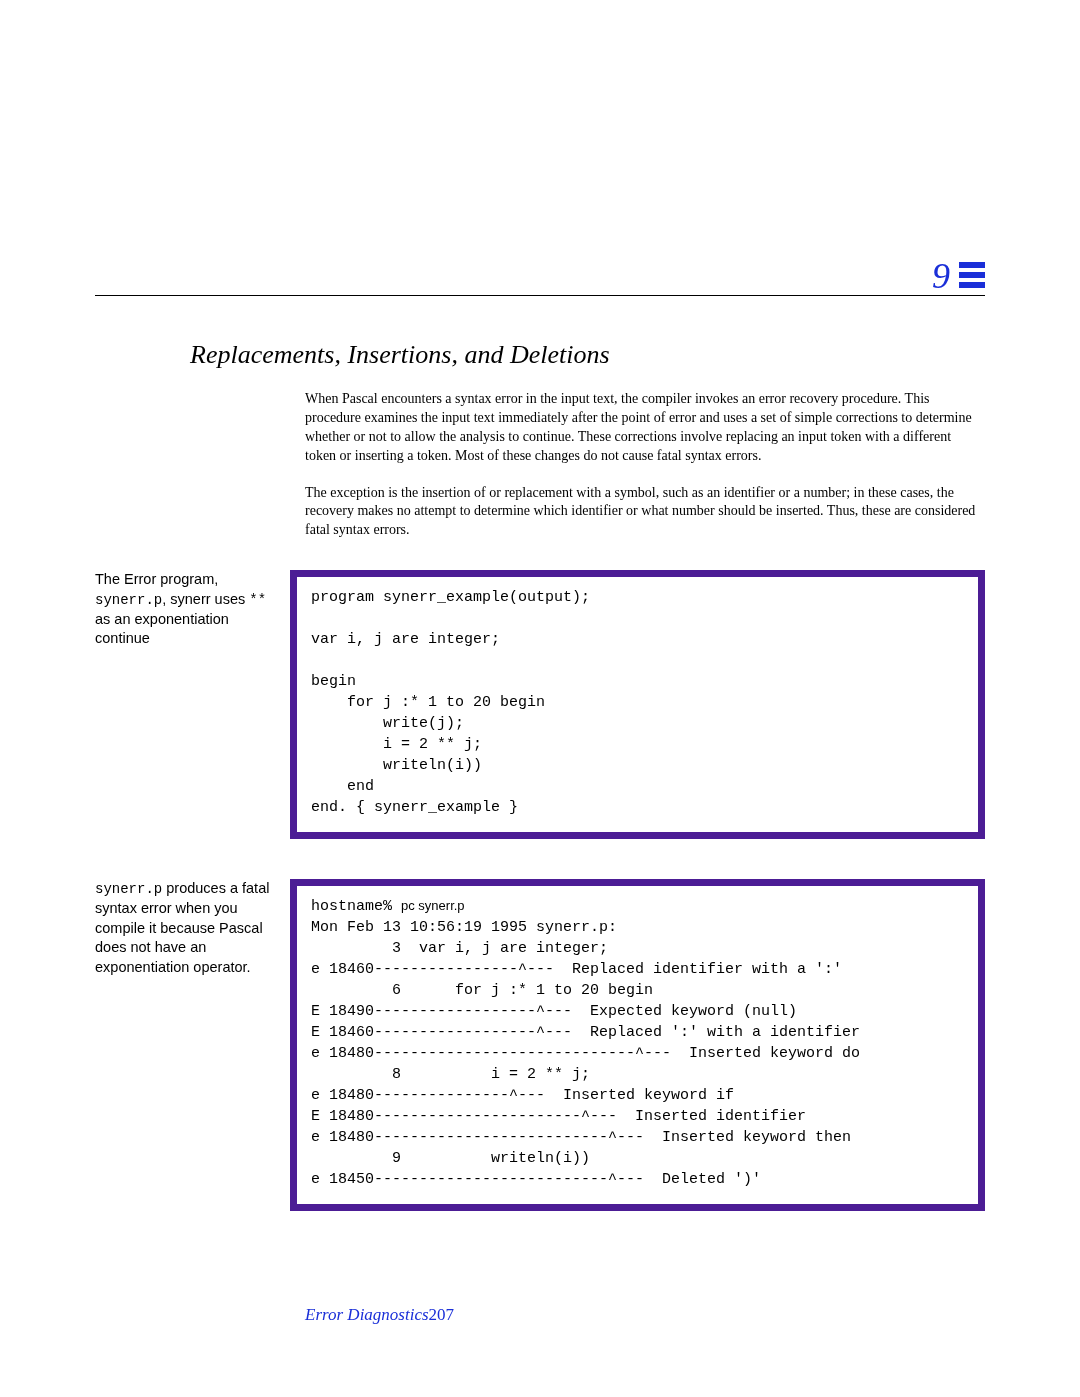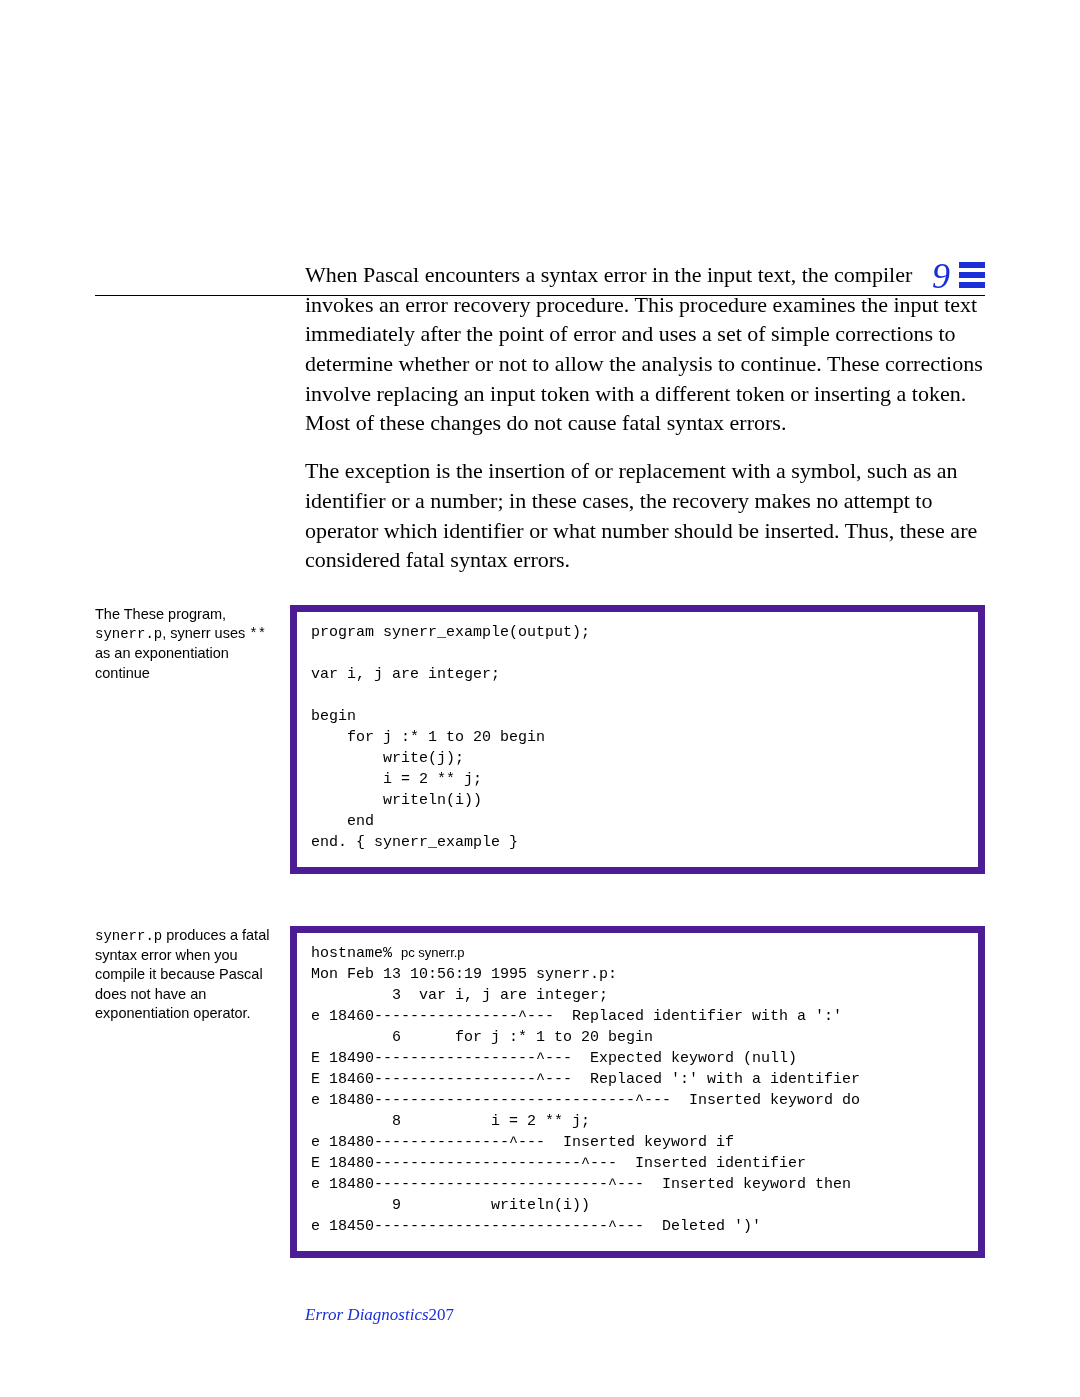--- a/index.html
+++ b/index.html
@@ -46,21 +46,21 @@
   }
   .section-title {
     font-style: italic;
     font-size: 26px;
     margin: 80px 0 20px 95px;
     font-weight: normal;
     color: #000;
   }
   .body-col {
     margin-left: 210px;
-    font-size: 22px;
+    font-size: 14px;
     line-height: 1.35;
   }
   .body-col p {
     margin: 0 0 18px 0;
   }
   .two-col {
     display: flex;
     margin-top: 30px;
   }
   .side-note {
@@ -110,44 +110,45 @@
 
 <div class="page">
   <div class="top-rule"></div>
   <div class="chapter-number">9</div>
   <div class="chapter-icon">
     <div class="bar"></div>
     <div class="bar"></div>
     <div class="bar"></div>
   </div>
 
+  <h2 class="section-title">Replacements, Insertions, and Deletions</h2>
 
   <div class="body-col">
     <p>When Pascal encounters a syntax error in the input text, the compiler invokes an error recovery procedure.  This procedure examines the input text immediately after the point of error and uses a set of simple corrections to determine whether or not to allow the analysis to continue.  These corrections involve replacing an input token with a different token or inserting a token. Most of these changes do not cause fatal syntax errors.</p>
-    <p>The exception is the insertion of or replacement with a symbol, such as an identifier or a number; in these cases, the recovery makes no attempt to operator which identifier or what number should be inserted.  Thus, these are considered fatal syntax errors.</p>
+    <p>The exception is the insertion of or replacement with a symbol, such as an identifier or a number; in these cases, the recovery makes no attempt to determine which identifier or what number should be inserted.  Thus, these are considered fatal syntax errors.</p>
   </div>
 
   <div class="two-col">
     <div class="side-note">
-      <span>The These  program, </span><span class="mono">synerr.p</span><span>, synerr uses </span><span class="mono">**</span><span> as an exponentiation continue</span>
+      <span>The Error  program, </span><span class="mono">synerr.p</span><span>, synerr uses </span><span class="mono">**</span><span> as an exponentiation continue</span>
     </div>
     <div class="code-box">program synerr_example(output);
 
 var i, j are integer;
 
 begin
     for j :* 1 to 20 begin
         write(j);
         i = 2 ** j;
         writeln(i))
     end
 end. { synerr_example }</div>
   </div>
 
-  <div class="two-col" style="margin-top:52px;">
+  <div class="two-col" style="margin-top:40px;">
     <div class="side-note">
       <span class="mono">synerr.p</span><span> produces a fatal syntax error when you compile it because Pascal  does not have an exponentiation operator.</span>
     </div>
     <div class="code-box"><span>hostname% </span><span class="sans">pc synerr.p</span>
 <span>Mon Feb 13 10:56:19 1995 synerr.p:
          3  var i, j are integer;
 e 18460----------------^---  Replaced identifier with a ':'
          6      for j :* 1 to 20 begin
 E 18490------------------^---  Expected keyword (null)
 E 18460------------------^---  Replaced ':' with a identifier

